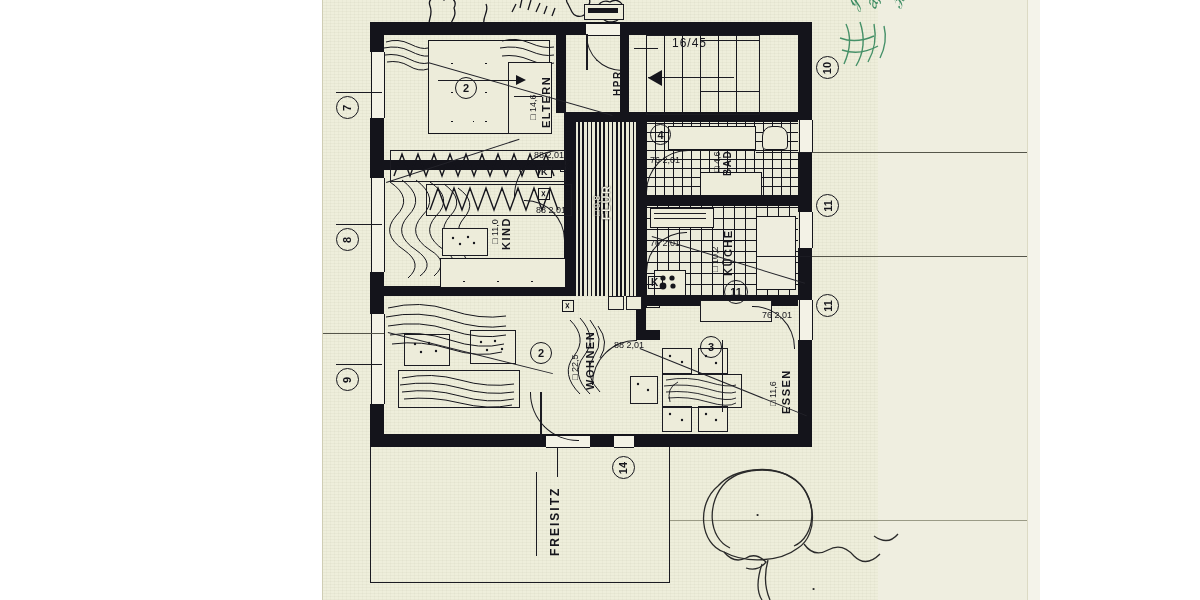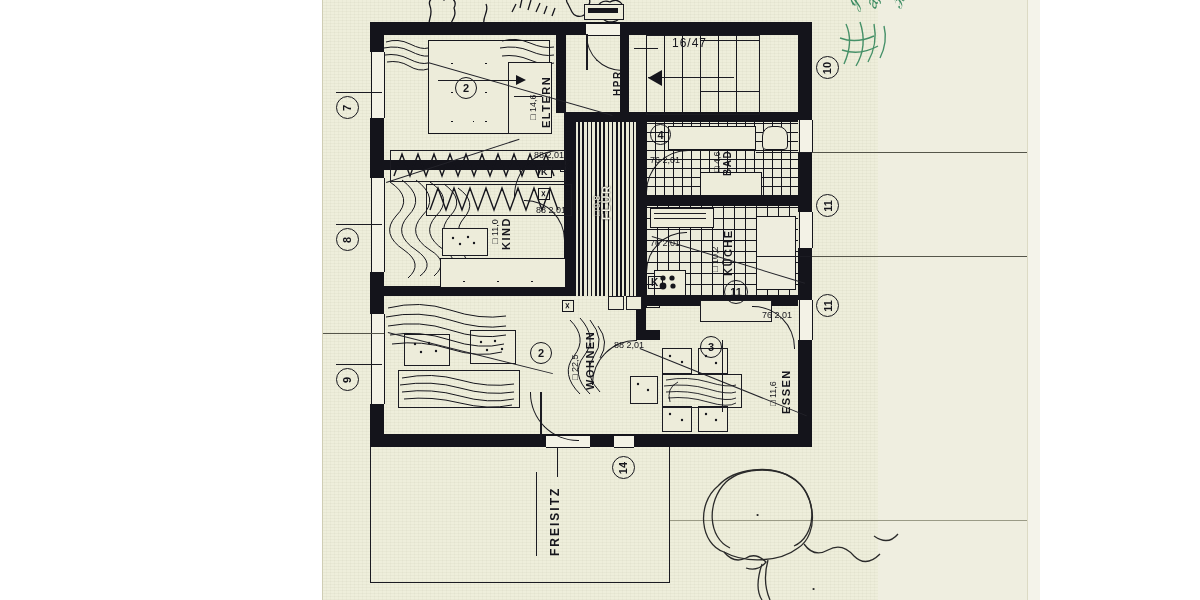--- a/index.html
+++ b/index.html
@@ -167,21 +167,21 @@
   <div class="thin" style="left:586px;top:34px;width:2px;height:36px"></div>
 
   <div class="boxthin" style="left:646px;top:35px;width:112px;height:78px;background:transparent"></div>
   <div class="ink" style="left:646px;top:35px;width:1.3px;height:78px"></div>
   <div class="ink" style="left:664px;top:35px;width:1.3px;height:78px"></div>
   <div class="ink" style="left:682px;top:35px;width:1.3px;height:78px"></div>
   <div class="ink" style="left:700px;top:35px;width:1.3px;height:78px"></div>
   <div class="ink" style="left:718px;top:35px;width:1.3px;height:78px"></div>
   <div class="ink" style="left:736px;top:35px;width:1.3px;height:78px"></div>
   <div class="boxthin" style="left:700px;top:40px;width:58px;height:50px;background:transparent"></div>
-  <div class="dim" style="left:672px;top:36px;font-size:12px;letter-spacing:1px">16/47</div>
+  <div class="dim" style="left:672px;top:36px;font-size:12px;letter-spacing:1px">16/45</div>
   <div class="leader" style="left:648px;top:77px;width:86px"></div>
   <svg class="sketch" style="left:648px;top:70px;width:16px;height:16px">
       <path d="M14 0 L0 8 L14 16 Z" fill="#15151c"></path>
     </svg>
   <div class="leader" style="left:634px;top:48px;width:24px"></div>
 
   <div class="tile-s" style="left:646px;top:122px;width:152px;height:74px"></div>
   <div class="box" style="left:668px;top:126px;width:86px;height:22px"></div>
   <div class="box" style="left:762px;top:126px;width:24px;height:22px;border-radius:10px 10px 4px 4px"></div>
   <div class="box" style="left:700px;top:172px;width:60px;height:22px"></div>

